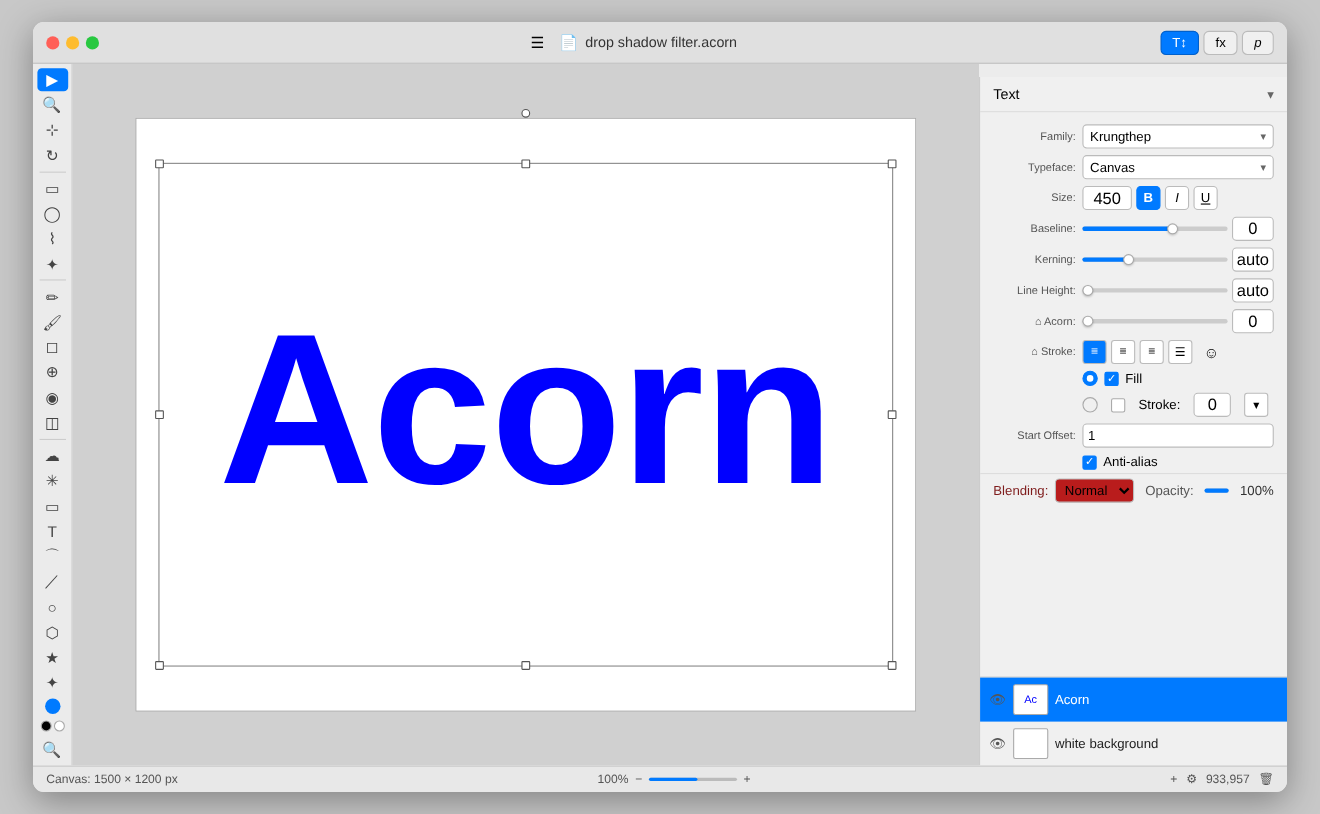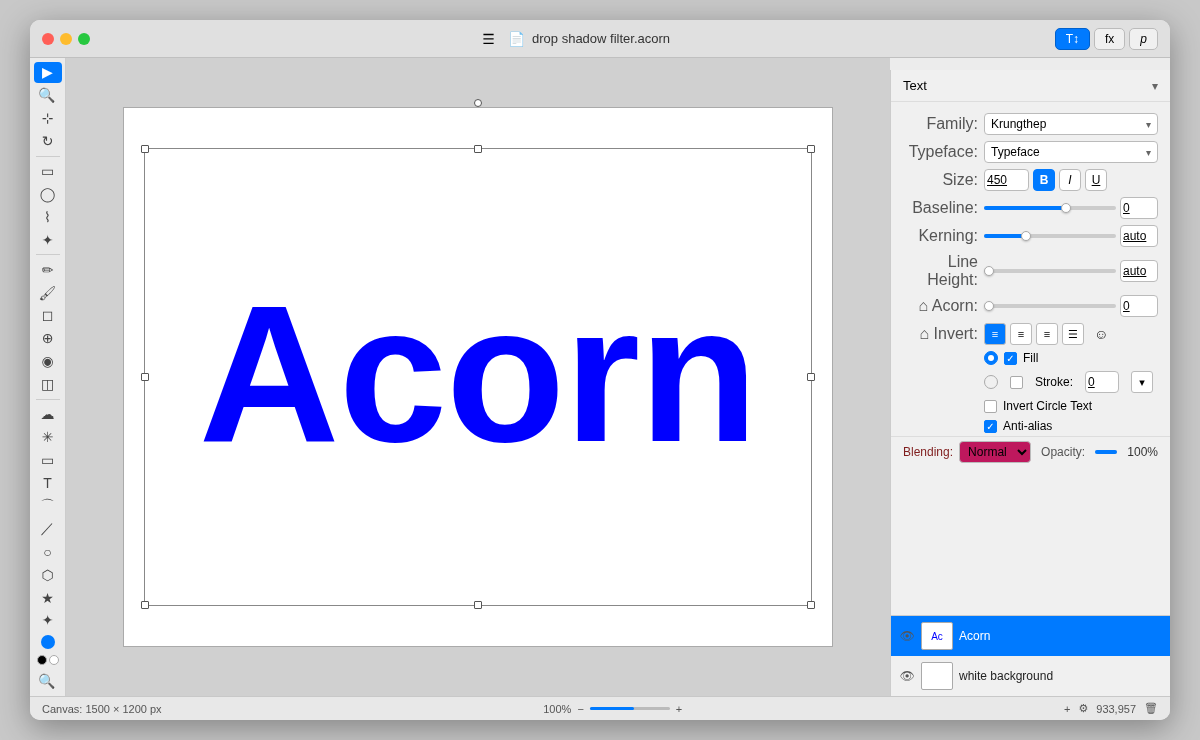--- a/index.html
+++ b/index.html
@@ -168,21 +168,21 @@
       display: flex;
       align-items: center;
       padding: 3px 12px;
       gap: 6px;
     }
     .prop-label {
       color: #555;
       text-align: right;
       width: 75px;
       flex-shrink: 0;
-      font-size: 16px;
+      font-size: 10px;
     }
     .prop-control {
       flex: 1;
       display: flex;
       align-items: center;
       gap: 4px;
     }
     .select-control {
       flex: 1;
       height: 22px;
@@ -197,24 +197,23 @@
       justify-content: space-between;
       cursor: pointer;
     }
     .select-arrow { font-size: 10px; color: #666; }
     .number-input {
       width: 45px;
       height: 22px;
       border: 1px solid #bbb;
       border-radius: 4px;
       background: white;
-      font-size: 12px;
-      text-align: left;
+      font-size: 15px;
+      text-align: center;
       padding: 0 2px;
-      text-decoration: underline;
     }
     .style-btn {
       width: 22px;
       height: 22px;
       border: 1px solid #bbb;
       border-radius: 4px;
       background: white;
       font-size: 12px;
       cursor: pointer;
       display: flex;
@@ -309,21 +308,21 @@
       display: flex;
       align-items: center;
       padding: 4px 12px;
       gap: 6px;
       border-top: 1px solid #ddd;
     }
     .blending-select {
       height: 22px;
       border: 1px solid #bbb;
       border-radius: 4px;
-      background: #be185d;
+      background: #b91c1c;
       font-size: 12px;
       padding: 0 4px;
       cursor: pointer;
     }
     .opacity-slider {
       flex: 1;
       height: 4px;
       background: #ccc;
       border-radius: 2px;
       position: relative;
@@ -543,21 +542,21 @@
               <span>Krungthep</span>
               <span class="select-arrow">▾</span>
             </div>
           </div>
         </div>
 
         <div class="prop-row">
           <span class="prop-label">Typeface:</span>
           <div class="prop-control">
             <div class="select-control" style="display:flex;align-items:center;justify-content:space-between;padding:0 6px;">
-              <span>Typeface</span>
+              <span>Canvas</span>
               <span class="select-arrow">▾</span>
             </div>
           </div>
         </div>
 
         <div class="prop-row">
           <span class="prop-label">Size:</span>
           <div class="prop-control">
             <input class="number-input" type="text" value="450" style="">
             <div class="style-btn active" style="font-weight:bold;">B</div>
@@ -604,21 +603,21 @@
           <div class="prop-control">
             <div class="slider-container" style="flex:1;">
               <div class="slider-fill" style="width:0%;"></div>
               <div class="slider-thumb" style="left:0%;"></div>
             </div>
             <input class="number-input" type="text" value="0" style="width: 38px;">
           </div>
         </div>
 
         <div class="prop-row">
-          <span class="prop-label">⌂ Invert:</span>
+          <span class="prop-label">⌂ Stroke:</span>
           <div class="prop-control">
             <div class="align-btn active" title="Align Left">≡</div>
             <div class="align-btn" title="Align Center">≡</div>
             <div class="align-btn" title="Align Right">≡</div>
             <div class="align-btn" title="Justify">☰</div>
             <span style="margin-left:6px;cursor:pointer;font-size:14px;">☺</span>
           </div>
         </div>
 
         <div class="prop-row">
@@ -636,28 +635,27 @@
           <span class="prop-label"></span>
           <div class="prop-control" style="align-items:center;gap:12px;">
             <div class="radio-circle"></div>
             <div class="checkbox"></div>
             <span>Stroke:</span>
             <input class="number-input" type="text" value="0" style="width: 34px;">
             <div class="align-btn">▾</div>
           </div>
         </div>
 
-
-        <div class="prop-row">
-          <span class="prop-label"></span>
-          <div class="prop-control" style="gap:6px;">
-            <div class="checkbox"></div>
-            <span>Invert Circle Text</span>
-          </div>
-        </div>
+        <div class="prop-row">
+          <span class="prop-label">Start Offset:</span>
+          <div class="prop-control">
+            <input class="text-input" type="text" value="1" style="">
+          </div>
+        </div>
+
 
         <div class="prop-row">
           <span class="prop-label"></span>
           <div class="prop-control" style="gap:6px;">
             <div class="checkbox checked">✓</div>
             <span>Anti-alias</span>
           </div>
         </div>
 
         <div class="blending-row">

